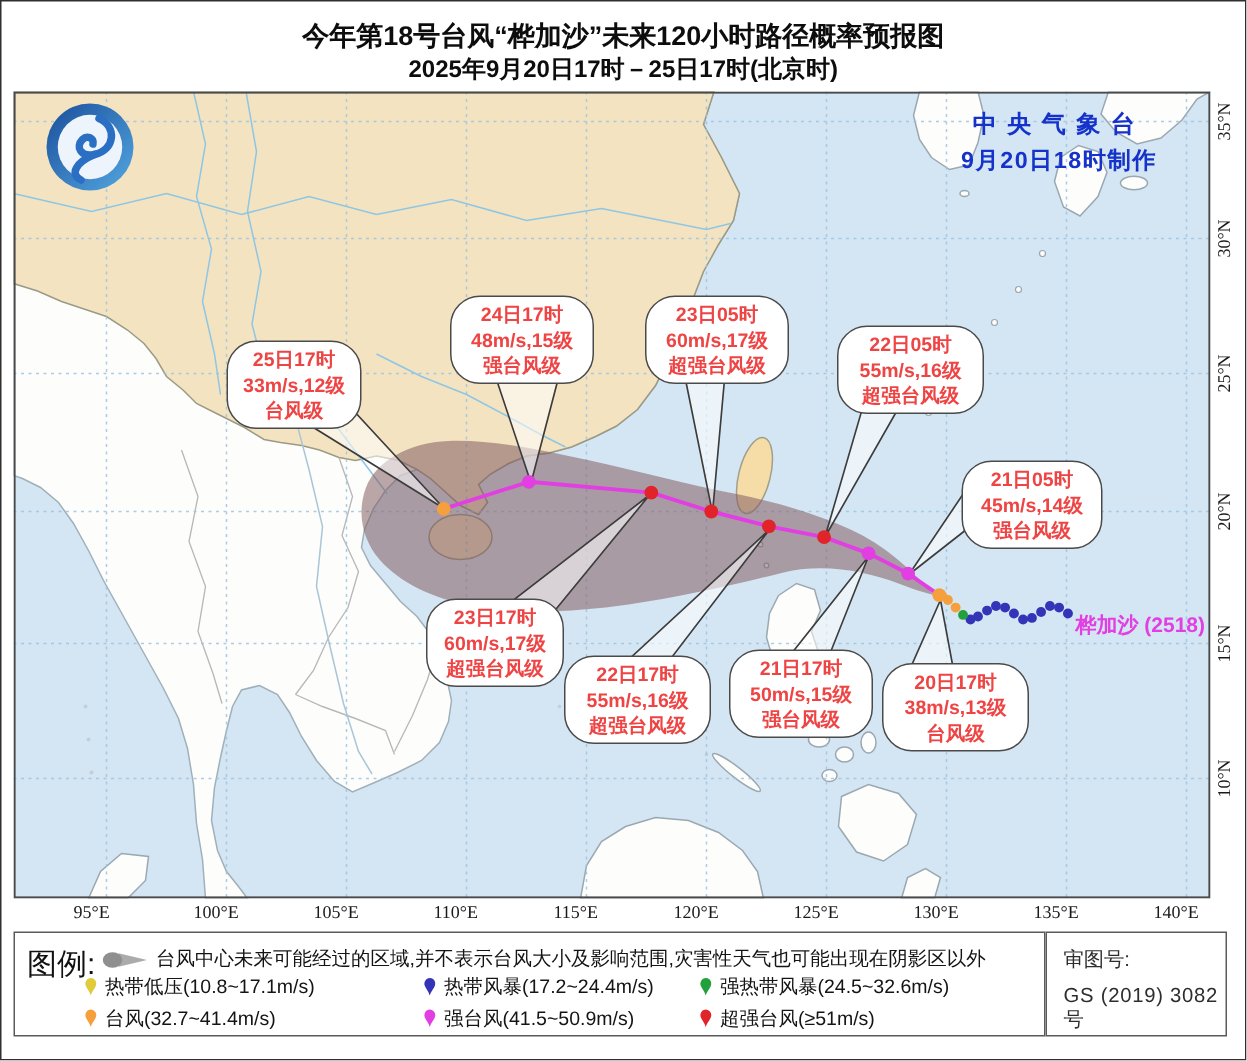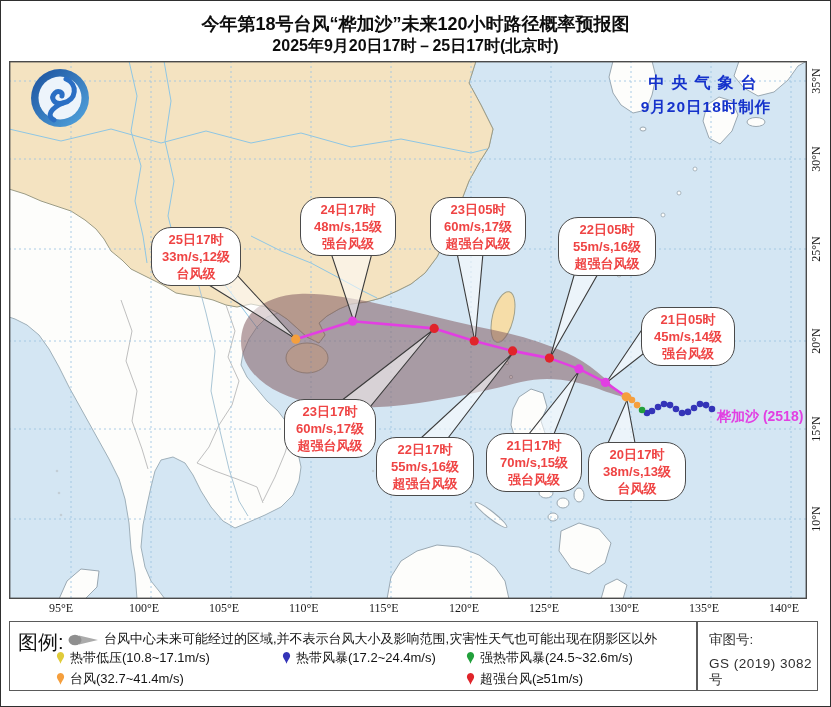--- a/index.html
+++ b/index.html
@@ -217,21 +217,21 @@
     <div>60m/s,17级</div>
     <div>超强台风级</div>
   </div>
   <div class="callout c22b">
     <div>22日17时</div>
     <div>55m/s,16级</div>
     <div>超强台风级</div>
   </div>
   <div class="callout c21b">
     <div>21日17时</div>
-    <div>70m/s,15级</div>
+    <div>50m/s,15级</div>
     <div>强台风级</div>
   </div>
   <div class="callout c20">
     <div>20日17时</div>
     <div>38m/s,13级</div>
     <div>台风级</div>
   </div>
 
   <div id="storm-name">桦加沙 (2518)</div>
 
@@ -281,20 +281,26 @@
           <path d="M5.2,0.8 C8.2,1.2 9.6,3.6 8.9,6.2 C8.3,8.4 6.2,10.2 5,13.8 C4.2,10.8 2.2,9 1.3,6.6 C0.4,4 2,0.9 5.2,0.8 Z" style="fill: rgb(34, 160, 60);"></path>
         </svg>
       <span>强热带风暴(24.5~32.6m/s)</span>
     </span>
     <span class="li r3 p1">
       <svg width="9" height="14" viewBox="0 0 10 15">
           <path d="M5.2,0.8 C8.2,1.2 9.6,3.6 8.9,6.2 C8.3,8.4 6.2,10.2 5,13.8 C4.2,10.8 2.2,9 1.3,6.6 C0.4,4 2,0.9 5.2,0.8 Z" style="fill: rgb(245, 159, 61);"></path>
         </svg>
       <span>台风(32.7~41.4m/s)</span>
     </span>
+    <span class="li r3 p2">
+      <svg width="9" height="14" viewBox="0 0 10 15">
+          <path d="M5.2,0.8 C8.2,1.2 9.6,3.6 8.9,6.2 C8.3,8.4 6.2,10.2 5,13.8 C4.2,10.8 2.2,9 1.3,6.6 C0.4,4 2,0.9 5.2,0.8 Z" style="fill: rgb(226, 63, 226);"></path>
+        </svg>
+      <span>强台风(41.5~50.9m/s)</span>
+    </span>
     <span class="li r3 p3">
       <svg width="9" height="14" viewBox="0 0 10 15">
           <path d="M5.2,0.8 C8.2,1.2 9.6,3.6 8.9,6.2 C8.3,8.4 6.2,10.2 5,13.8 C4.2,10.8 2.2,9 1.3,6.6 C0.4,4 2,0.9 5.2,0.8 Z" style="fill: rgb(224, 36, 42);"></path>
         </svg>
       <span>超强台风(≥51m/s)</span>
     </span>
   </div>
 
   <div id="review">
     <div class="rv1">审图号:</div>

